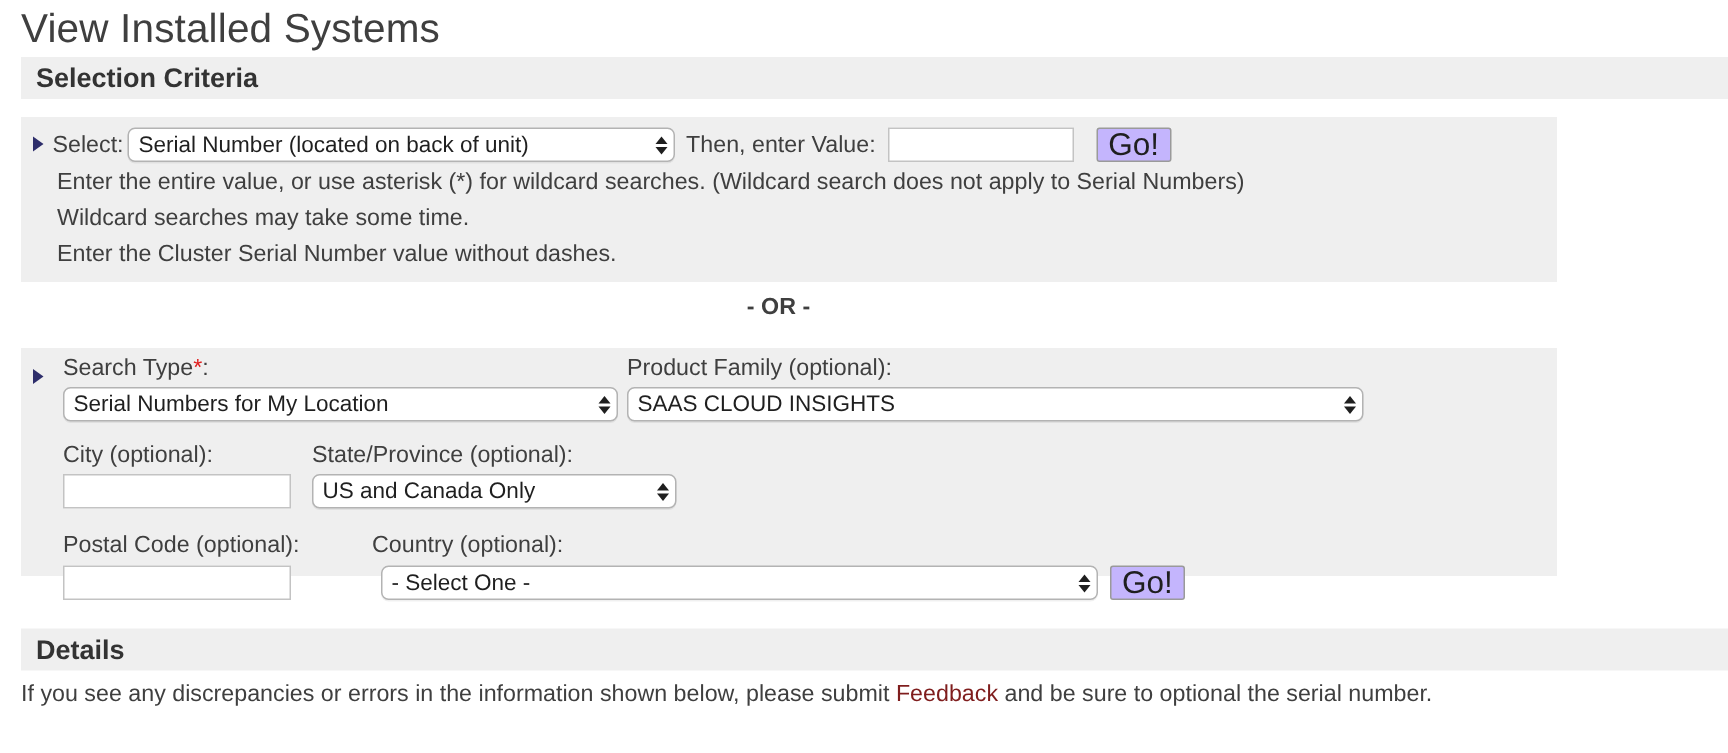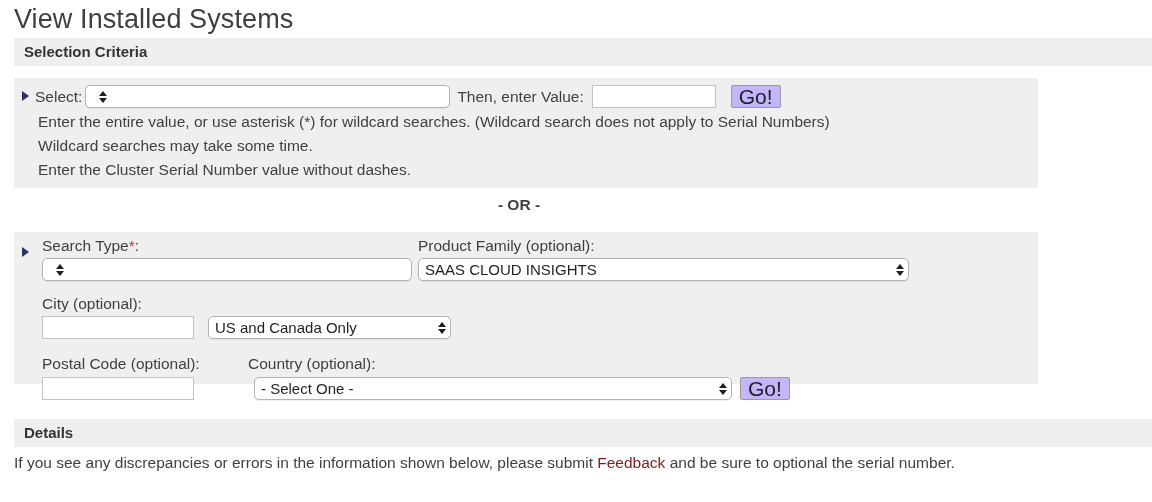--- a/index.html
+++ b/index.html
@@ -34,21 +34,21 @@
     letter-spacing: 0.1px;
     line-height: 34px;
     white-space: nowrap;
   }
 
   
   .section-bar {
     position: absolute;
     left: 14px;
     background: #efefef;
-    font-size: 15px;
+    font-size: 18px;
     font-weight: bold;
     color: #333333;
     line-height: 28px;
     padding-left: 10px;
     box-sizing: border-box;
     white-space: nowrap;
   }
   #selection-criteria-bar {
     top: 38px;
     width: 1138px;
@@ -239,20 +239,21 @@
 
   <div class="section-bar" id="selection-criteria-bar">Selection Criteria</div>
 
   <div class="panel" id="panel-serial">
 
     <div class="row1">
       <span class="bullet"></span>
       <span class="ftext">Select:</span>
 
       <span class="sel" style="margin-left:3px; width:365px;">
+        <span class="sel-label">Serial Number (located on back of unit)</span>
         <span class="arrows">
           <span class="up"></span>
             <span class="dn"></span>
         </span>
       </span>
 
       <span class="ftext" style="margin-left:7px;">Then, enter Value:</span>
 
       <input class="tinput" type="text" style="width: 124px; margin-left: 8px;" placeholder="">
 
@@ -272,38 +273,40 @@
 
     <span class="abs" style="left:8px; top:11px;">
       <span class="bullet"></span>
     </span>
 
     <div class="abs lbl" style="left:28px; top:4px;">
       <span>Search Type</span><span class="req">*</span><span>:</span>
     </div>
 
     <span class="abs sel" style="left:28px; top:26px; width:370px;">
+      <span class="sel-label">Serial Numbers for My Location</span>
       <span class="arrows">
         <span class="up"></span>
           <span class="dn"></span>
       </span>
     </span>
 
     <div class="abs lbl" style="left:404px; top:4px;">Product Family (optional):</div>
 
     <span class="abs sel" style="left:404px; top:26px; width:491px;">
       <span class="sel-label">SAAS CLOUD INSIGHTS</span>
       <span class="arrows">
         <span class="up"></span>
           <span class="dn"></span>
       </span>
     </span>
 
     <div class="abs lbl" style="left:28px; top:62px;">City (optional):</div>
 
+    <div class="abs lbl" style="left:194px; top:62px;">State/Province (optional):</div>
 
     <input class="abs tinput" type="text" style="left: 28px; top: 84px; width: 152px;" placeholder="">
 
     <span class="abs sel" style="left:194px; top:84px; width:243px;">
       <span class="sel-label">US and Canada Only</span>
       <span class="arrows">
         <span class="up"></span>
           <span class="dn"></span>
       </span>
     </span>

